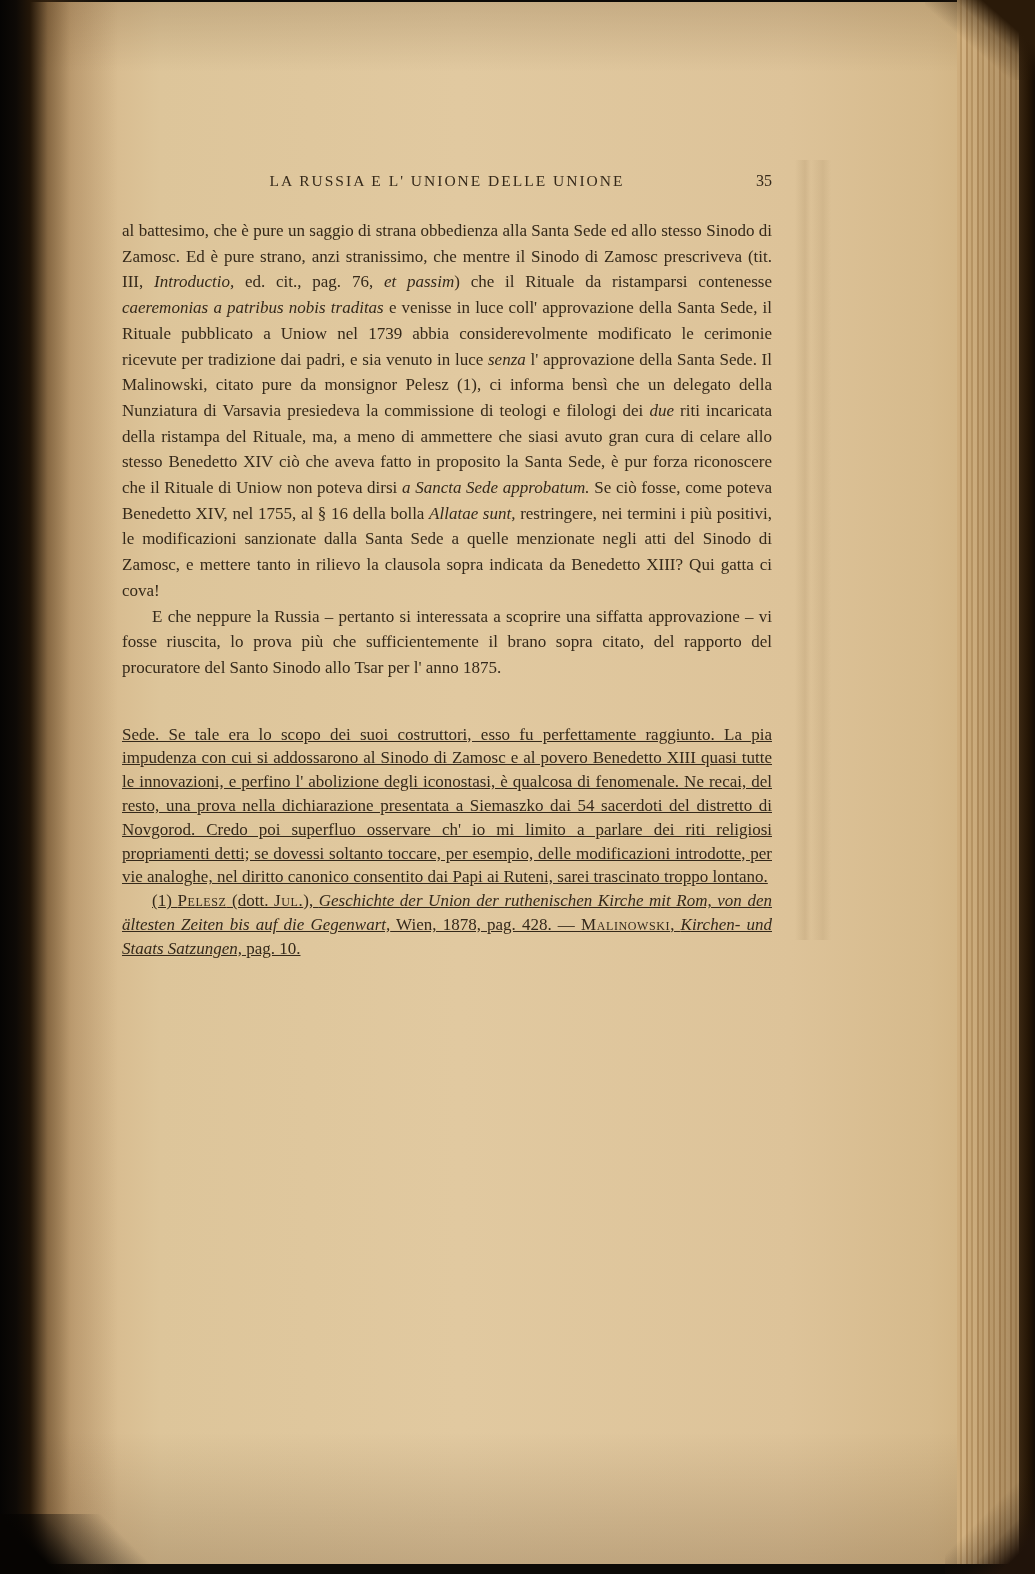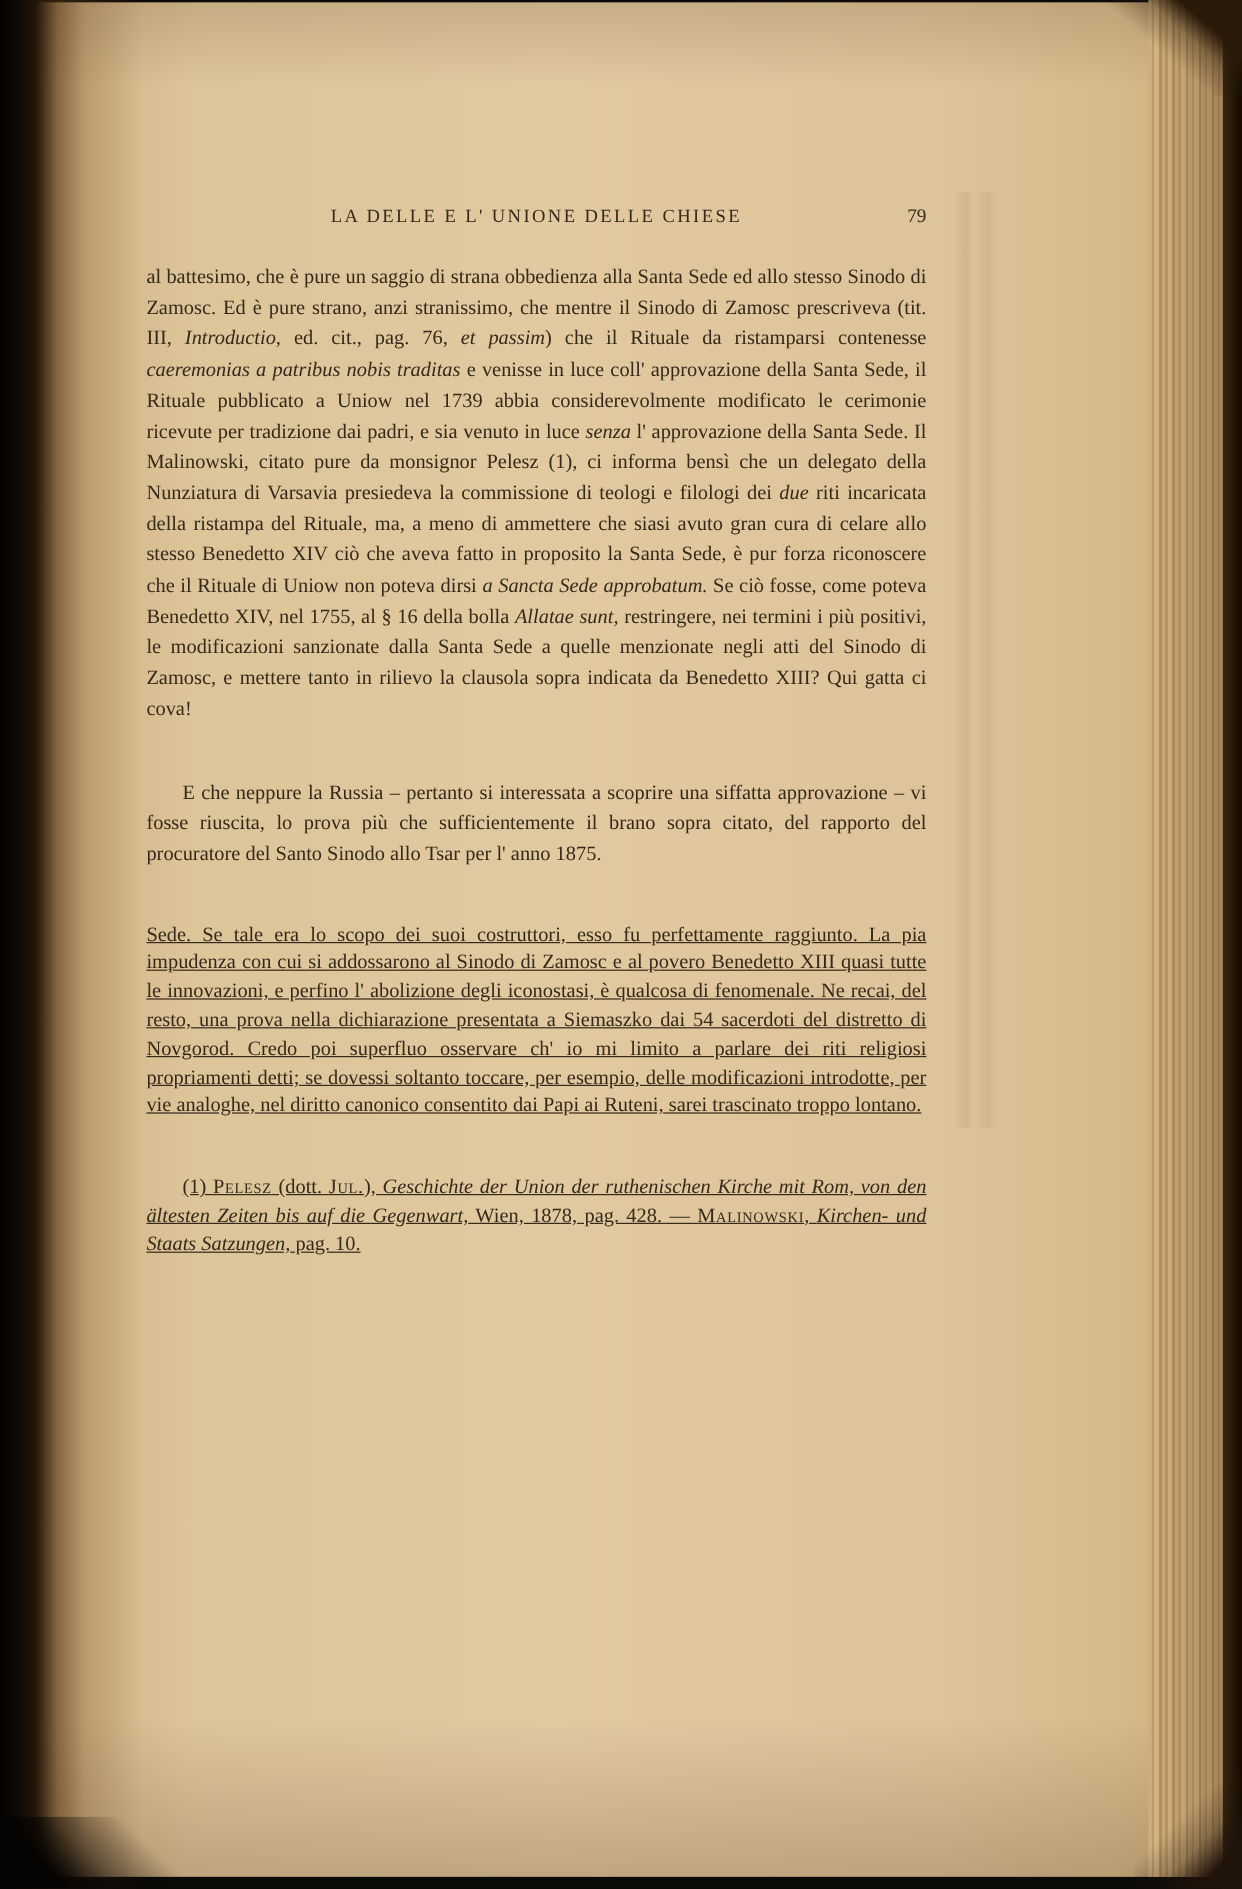--- a/index.html
+++ b/index.html
@@ -112,41 +112,41 @@
   .footnotes {
     margin-top: 42px;
     text-decoration: underline;
   }
   .footnotes p {
     margin: 0;
     font-size: 17px;
     line-height: 23.8px;
     text-align: justify;
   }
-  p.indent { text-indent: 30px; margin-top: 44px; }
+  p.indent { text-indent: 30px; }
   .it { font-style: italic; }
   .sc { font-variant: small-caps; letter-spacing: 0.6px; }
 </style>
 </head>
 <body>
 
 <div class="scan">
   <div class="paper"></div>
   <div class="crease"></div>
   <div class="page-edges"></div>
   <div class="edge-band"></div>
   <div class="spine"></div>
   <div class="corner-tr"></div>
   <div class="corner-br"></div>
   <div class="corner-bl"></div>
 
   <div class="text-col">
     <div class="header-row">
-      <span>LA DELLE E L' UNIONE DELLE CHIESE</span>
-      <span class="page-number">79</span>
+      <span>LA RUSSIA E L' UNIONE DELLE UNIONE</span>
+      <span class="page-number">35</span>
     </div>
     <div class="body-text" id="body-container">
         <p><span>al battesimo, che è pure un saggio di strana obbedienza alla Santa Sede ed allo stesso Sinodo di Zamosc. Ed è pure strano, anzi stranissimo, che mentre il Sinodo di Zamosc prescriveva (tit. III, </span><span class="it">Introductio,</span><span> ed. cit., pag. 76, </span><span class="it">et passim</span><span>) che il Rituale da ristamparsi contenesse </span><span class="it">caeremonias a patribus nobis traditas</span><span> e venisse in luce coll' approvazione della Santa Sede, il Rituale pubblicato a Uniow nel 1739 abbia considerevolmente modificato le cerimonie ricevute per tradizione dai padri, e sia venuto in luce </span><span class="it">senza</span><span> l' approvazione della Santa Sede. Il Malinowski, citato pure da monsignor Pelesz (1), ci informa bensì che un delegato della Nunziatura di Varsavia presiedeva la commissione di teologi e filologi dei </span><span class="it">due</span><span> riti incaricata della ristampa del Rituale, ma, a meno di ammettere che siasi avuto gran cura di celare allo stesso Benedetto XIV ciò che aveva fatto in proposito la Santa Sede, è pur forza riconoscere che il Rituale di Uniow non poteva dirsi </span><span class="it">a Sancta Sede approbatum.</span><span> Se ciò fosse, come poteva Benedetto XIV, nel 1755, al § 16 della bolla </span><span class="it">Allatae sunt,</span><span> restringere, nei termini i più positivi, le modificazioni sanzionate dalla Santa Sede a quelle menzionate negli atti del Sinodo di Zamosc, e mettere tanto in rilievo la clausola sopra indicata da Benedetto XIII? Qui gatta ci cova!</span></p>
         <p class="indent"><span>E che neppure la Russia – pertanto si interessata a scoprire una siffatta approvazione – vi fosse riuscita, lo prova più che sufficientemente il brano sopra citato, del rapporto del procuratore del Santo Sinodo allo Tsar per l' anno 1875.</span></p>
       </div>
     <div class="footnotes" id="footnote-container">
         <p><span>Sede. Se tale era lo scopo dei suoi costruttori, esso fu perfettamente raggiunto. La pia impudenza con cui si addossarono al Sinodo di Zamosc e al povero Benedetto XIII quasi tutte le innovazioni, e perfino l' abolizione degli iconostasi, è qualcosa di fenomenale. Ne recai, del resto, una prova nella dichiarazione presentata a Siemaszko dai 54 sacerdoti del distretto di Novgorod. Credo poi superfluo osservare ch' io mi limito a parlare dei riti religiosi propriamenti detti; se dovessi soltanto toccare, per esempio, delle modificazioni introdotte, per vie analoghe, nel diritto canonico consentito dai Papi ai Ruteni, sarei trascinato troppo lontano.</span></p>
         <p class="indent"><span>(1) </span><span class="sc">Pelesz</span><span> (dott. </span><span class="sc">Jul.</span><span>), </span><span class="it">Geschichte der Union der ruthenischen Kirche mit Rom, von den ältesten Zeiten bis auf die Gegenwart,</span><span> Wien, 1878, pag. 428. — </span><span class="sc">Malinowski</span><span>, </span><span class="it">Kirchen- und Staats Satzungen,</span><span> pag. 10.</span></p>
       </div>
   </div>

